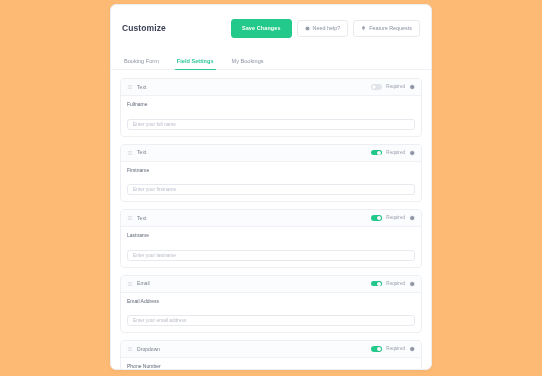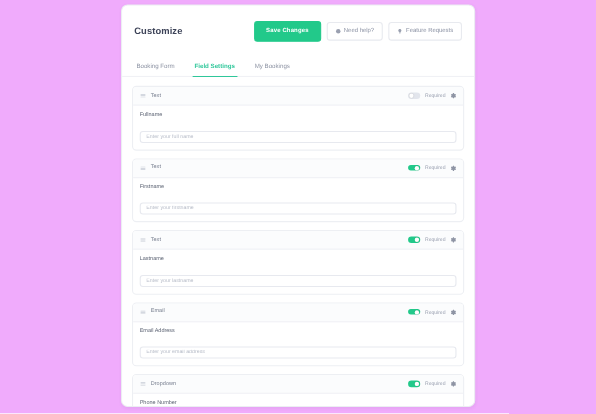--- a/index.html
+++ b/index.html
@@ -13,21 +13,21 @@
     font-family: "Liberation Sans", sans-serif;
     overflow: hidden;
     -webkit-font-smoothing: antialiased;
   }
 
   
   .page {
     position: relative;
     width: 542px;
     height: 376px;
-    background: #f0abfc;
+    background: #fdba74;
   }
 
   
   .card {
     position: absolute;
     left: 110px;
     top: 4px;
     width: 322px;
     height: 366px;
     background: #ffffff;

